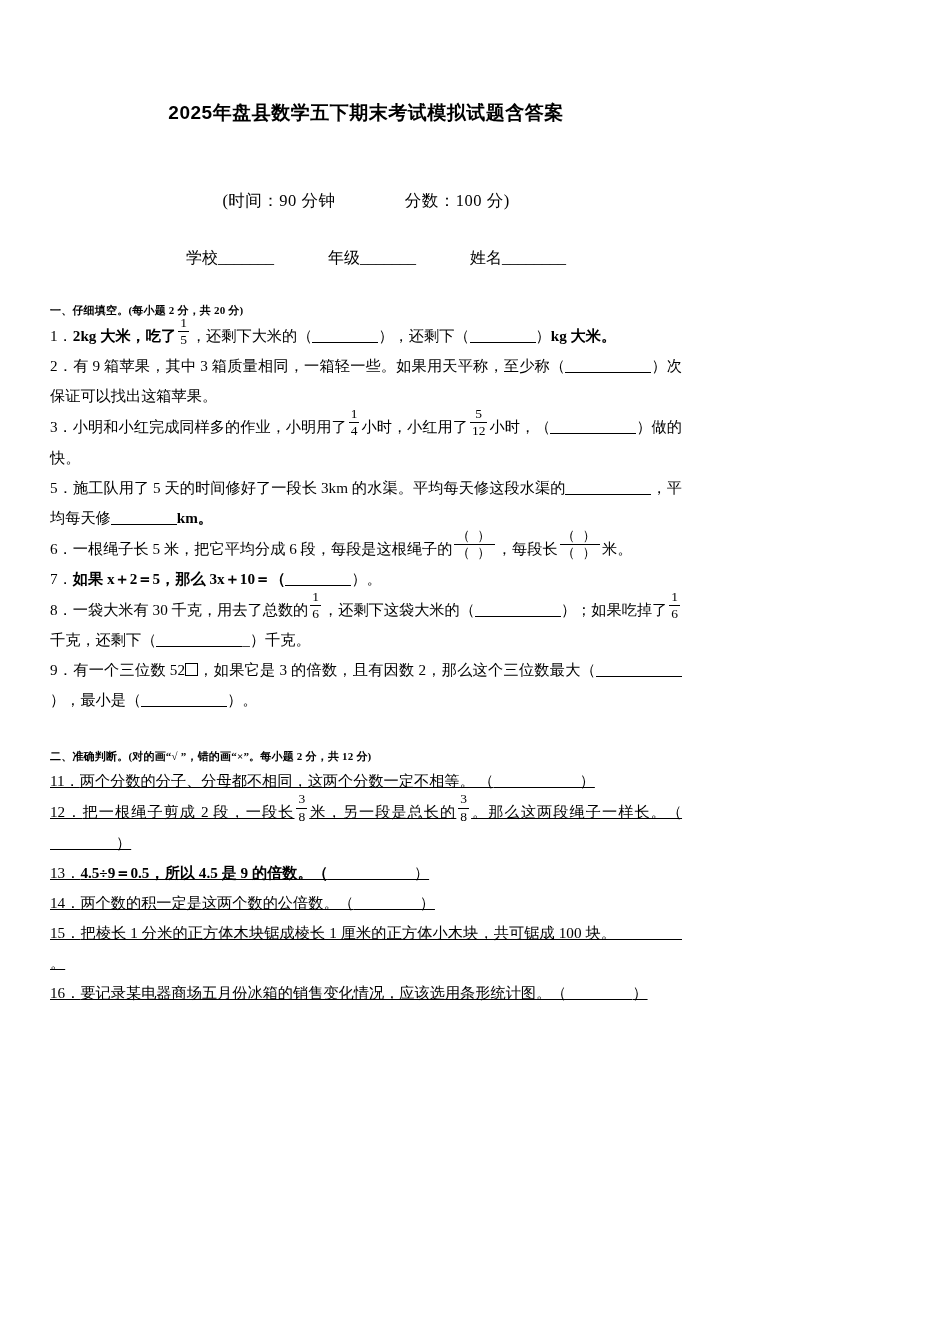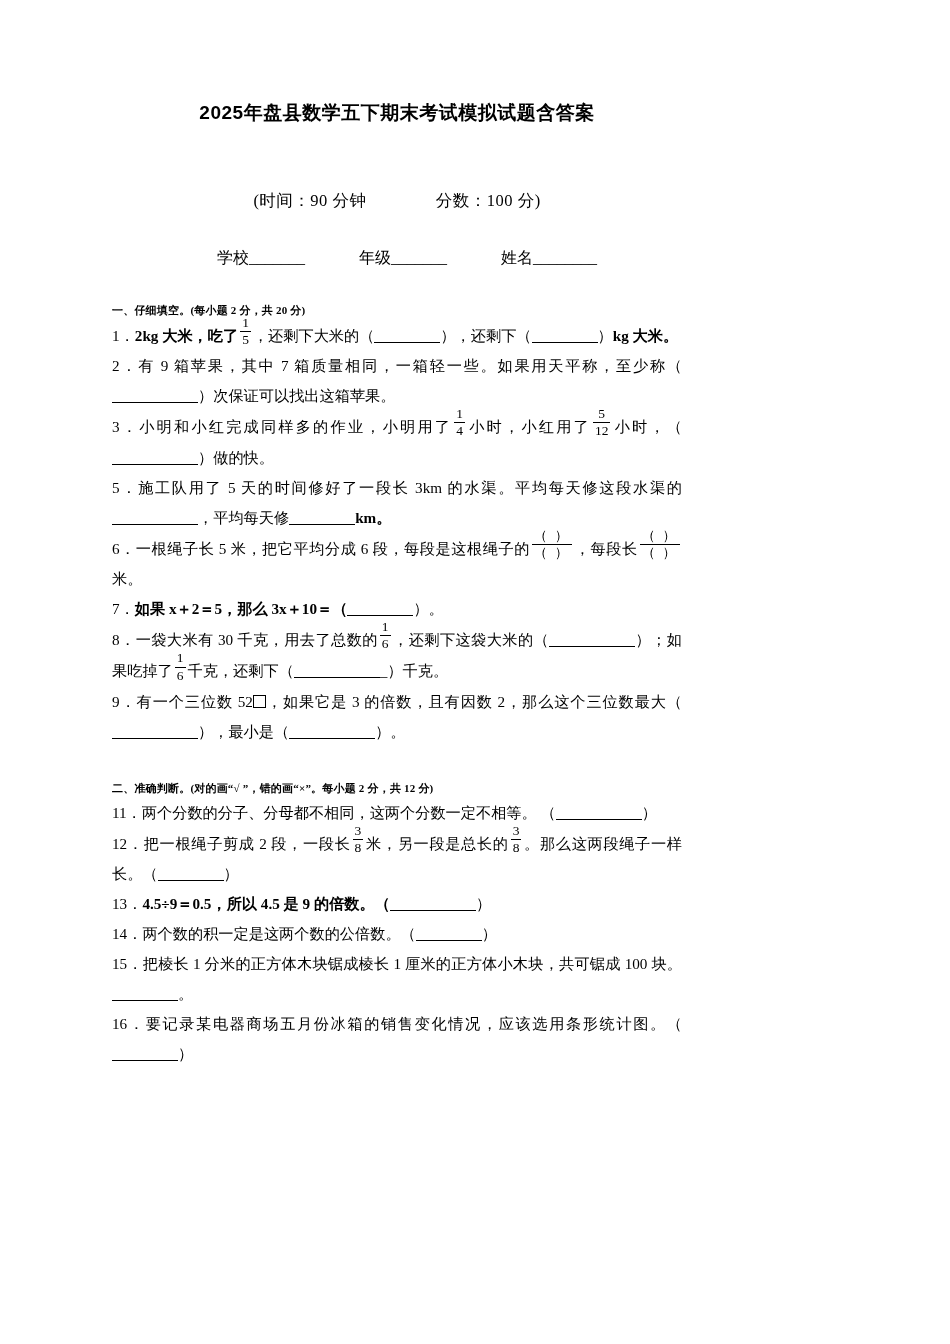--- a/index.html
+++ b/index.html
@@ -10,21 +10,21 @@
   body {
     width: 950px;
     min-height: 1344px;
     font-family: "Liberation Serif", "DejaVu Serif", serif;
     color: #000000;
   }
   .page {
     width: 754px;
     min-height: 1344px;
     box-sizing: border-box;
-    padding: 100px 72px 40px 112px;
+    padding: 100px 72px 40px 50px;
     position: relative;
   }
   .doc-title {
     font-family: "Liberation Sans", sans-serif;
     font-size: 19px;
     font-weight: bold;
     text-align: center;
     letter-spacing: 0.5px;
     margin: 0 0 0 0;
   }
@@ -56,20 +56,21 @@
     margin-bottom: 2px;
     letter-spacing: 0.2px;
   }
   .q {
     font-size: 15.2px;
     line-height: 30px;
     text-align: justify;
   }
   .q.tight {
     margin-top: 0;
+    text-decoration: underline;
   }
   .q .num {
     display: inline;
   }
   b, .bold {
     font-weight: bold;
   }
   
   .frac {
     display: inline-block;
@@ -130,21 +131,21 @@
 
   <div class="fields-line">
     <span class="field">学校_______</span>
     <span class="field">年级_______</span>
     <span class="field">姓名________</span>
   </div>
 
   <div id="sections-root">
       <div class="section-head">一、仔细填空。(每小题 2 分，共 20 分)</div>
       <div class="q"><span class="num">1．</span><span class="bold">2kg 大米，吃了</span><span class="frac"><span class="top">1</span><span class="bar"></span><span class="bot">5</span></span><span>，还剩下大米的（</span><span class="under u-med"></span><span>），还剩下（</span><span class="under u-med"></span><span>）</span><span class="bold">kg 大米。</span></div>
-      <div class="q"><span class="num">2．</span><span>有 9 箱苹果，其中 7 箱质量相同，一箱轻一些。如果用天平称，至少称（</span><span class="under u-long"></span><span>）次保证可以找出这箱苹果。</span></div>
+      <div class="q"><span class="num">2．</span><span>有 9 箱苹果，其中 3 箱质量相同，一箱轻一些。如果用天平称，至少称（</span><span class="under u-long"></span><span>）次保证可以找出这箱苹果。</span></div>
       <div class="q"><span class="num">3．</span><span>小明和小红完成同样多的作业，小明用了</span><span class="frac"><span class="top">1</span><span class="bar"></span><span class="bot">4</span></span><span>小时，小红用了</span><span class="frac"><span class="top">5</span><span class="bar"></span><span class="bot">12</span></span><span>小时，（</span><span class="under u-long"></span><span>）做的快。</span></div>
       <div class="q"><span class="num">5．</span><span>施工队用了 5 天的时间修好了一段长 3km 的水渠。平均每天修这段水渠的</span><span class="under u-long"></span><span>，平均每天修</span><span class="under u-med"></span><span class="bold">km。</span></div>
       <div class="q"><span class="num">6．</span><span>一根绳子长 5 米，把它平均分成 6 段，每段是这根绳子的</span><span class="frac paren"><span class="top">（  ）</span><span class="bar"></span><span class="bot">（  ）</span></span><span>，每段长</span><span class="frac paren"><span class="top">（  ）</span><span class="bar"></span><span class="bot">（  ）</span></span><span>米。</span></div>
       <div class="q"><span class="num">7．</span><span class="bold">如果 x＋2＝5，那么 3x＋10＝（</span><span class="under u-med"></span><span>）。</span></div>
       <div class="q"><span class="num">8．</span><span>一袋大米有 30 千克，用去了总数的</span><span class="frac"><span class="top">1</span><span class="bar"></span><span class="bot">6</span></span><span>，还剩下这袋大米的（</span><span class="under u-long"></span><span>）；如果吃掉了</span><span class="frac"><span class="top">1</span><span class="bar"></span><span class="bot">6</span></span><span>千克，还剩下（</span><span class="under u-long"></span><span>_）千克。</span></div>
       <div class="q"><span class="num">9．</span><span>有一个三位数 52</span><span class="sq"></span><span>，如果它是 3 的倍数，且有因数 2，那么这个三位数最大（</span><span class="under u-long"></span><span>），最小是（</span><span class="under u-long"></span><span>）。</span></div>
       <div class="section-head">二、准确判断。(对的画“√ ”，错的画“×”。每小题 2 分，共 12 分)</div>
       <div class="q tight"><span class="num">11．</span><span>两个分数的分子、分母都不相同，这两个分数一定不相等。     （</span><span class="under u-long"></span><span>）</span></div>
       <div class="q tight"><span class="num">12．</span><span>把一根绳子剪成 2 段，一段长</span><span class="frac"><span class="top">3</span><span class="bar"></span><span class="bot">8</span></span><span>米，另一段是总长的</span><span class="frac"><span class="top">3</span><span class="bar"></span><span class="bot">8</span></span><span>。那么这两段绳子一样长。（</span><span class="under u-med"></span><span>）</span></div>
       <div class="q tight"><span class="num">13．</span><span class="bold">4.5÷9＝0.5，所以 4.5 是 9 的倍数。（</span><span class="under u-long"></span><span>）</span></div>

